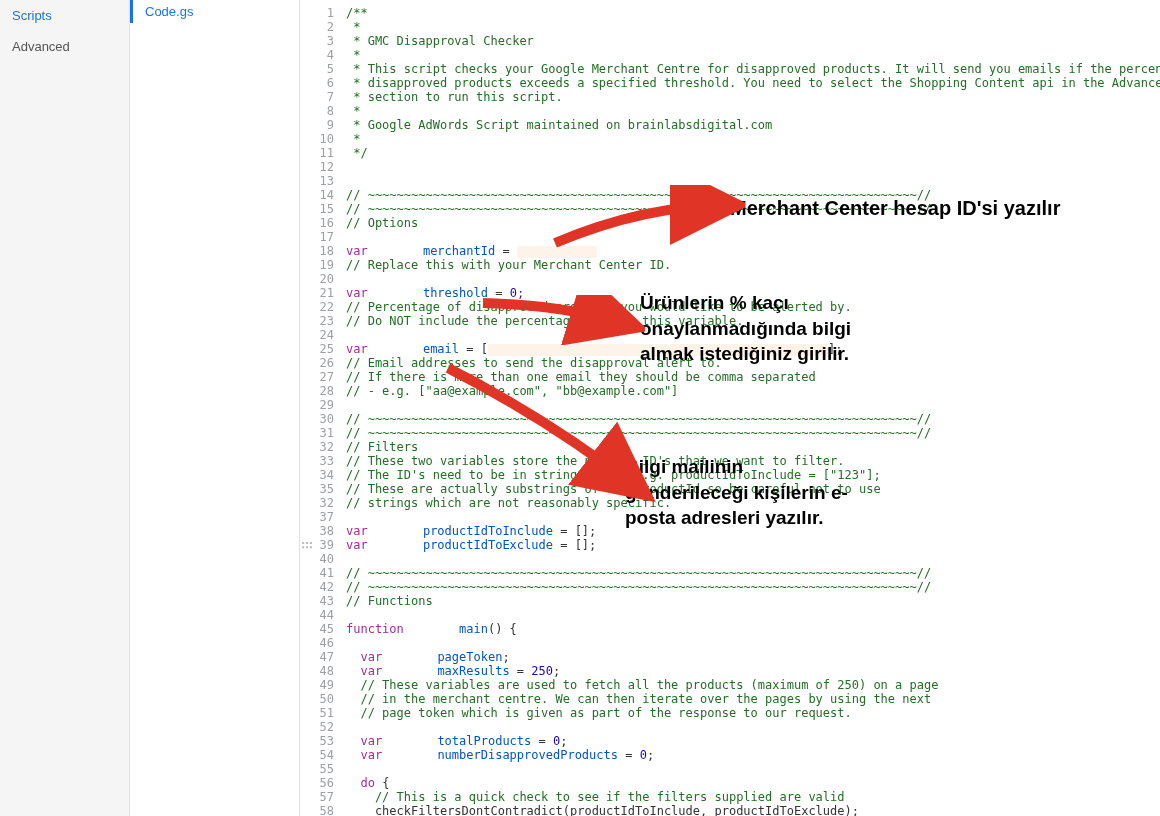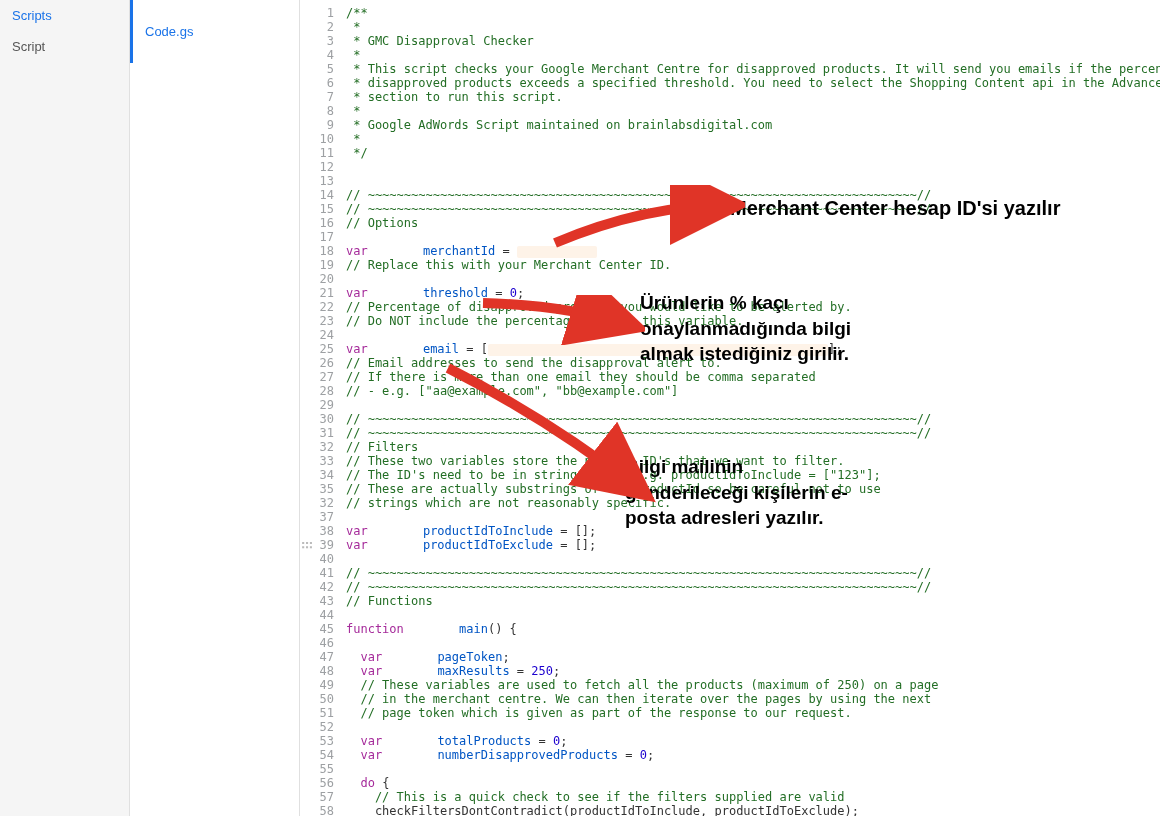--- a/index.html
+++ b/index.html
@@ -29,21 +29,21 @@
     color: #1a73e8;
     font-weight: 500;
   }
   .filelist {
     width: 170px;
     background: #fff;
     border-right: 1px solid #e0e0e0;
     flex-shrink: 0;
   }
   .file-item {
-    padding: 24px 12px;
+    padding: 4px 12px;
     color: #1a73e8;
     cursor: pointer;
     border-left: 3px solid #1a73e8;
     font-size: 13px;
   }
   .editor {
     flex: 1;
     display: flex;
     font-family: "Consolas", "Menlo", monospace;
     font-size: 12px;
@@ -100,21 +100,21 @@
     line-height: 1.35;
   }
   .arrow { position: absolute; }
 </style>
 </head>
 <body>
 
 <div class="container">
   <div class="sidebar">
     <div class="sidebar-item active">Scripts</div>
-    <div class="sidebar-item">Script</div>
+    <div class="sidebar-item">Advanced</div>
   </div>
   <div class="filelist">
     <div class="file-item">Code.gs</div>
   </div>
   <div class="editor">
     <div class="gutter" id="gutter">
         <div class="ln">1</div>
         <div class="ln">2</div>
         <div class="ln">3</div>
         <div class="ln">4</div>

